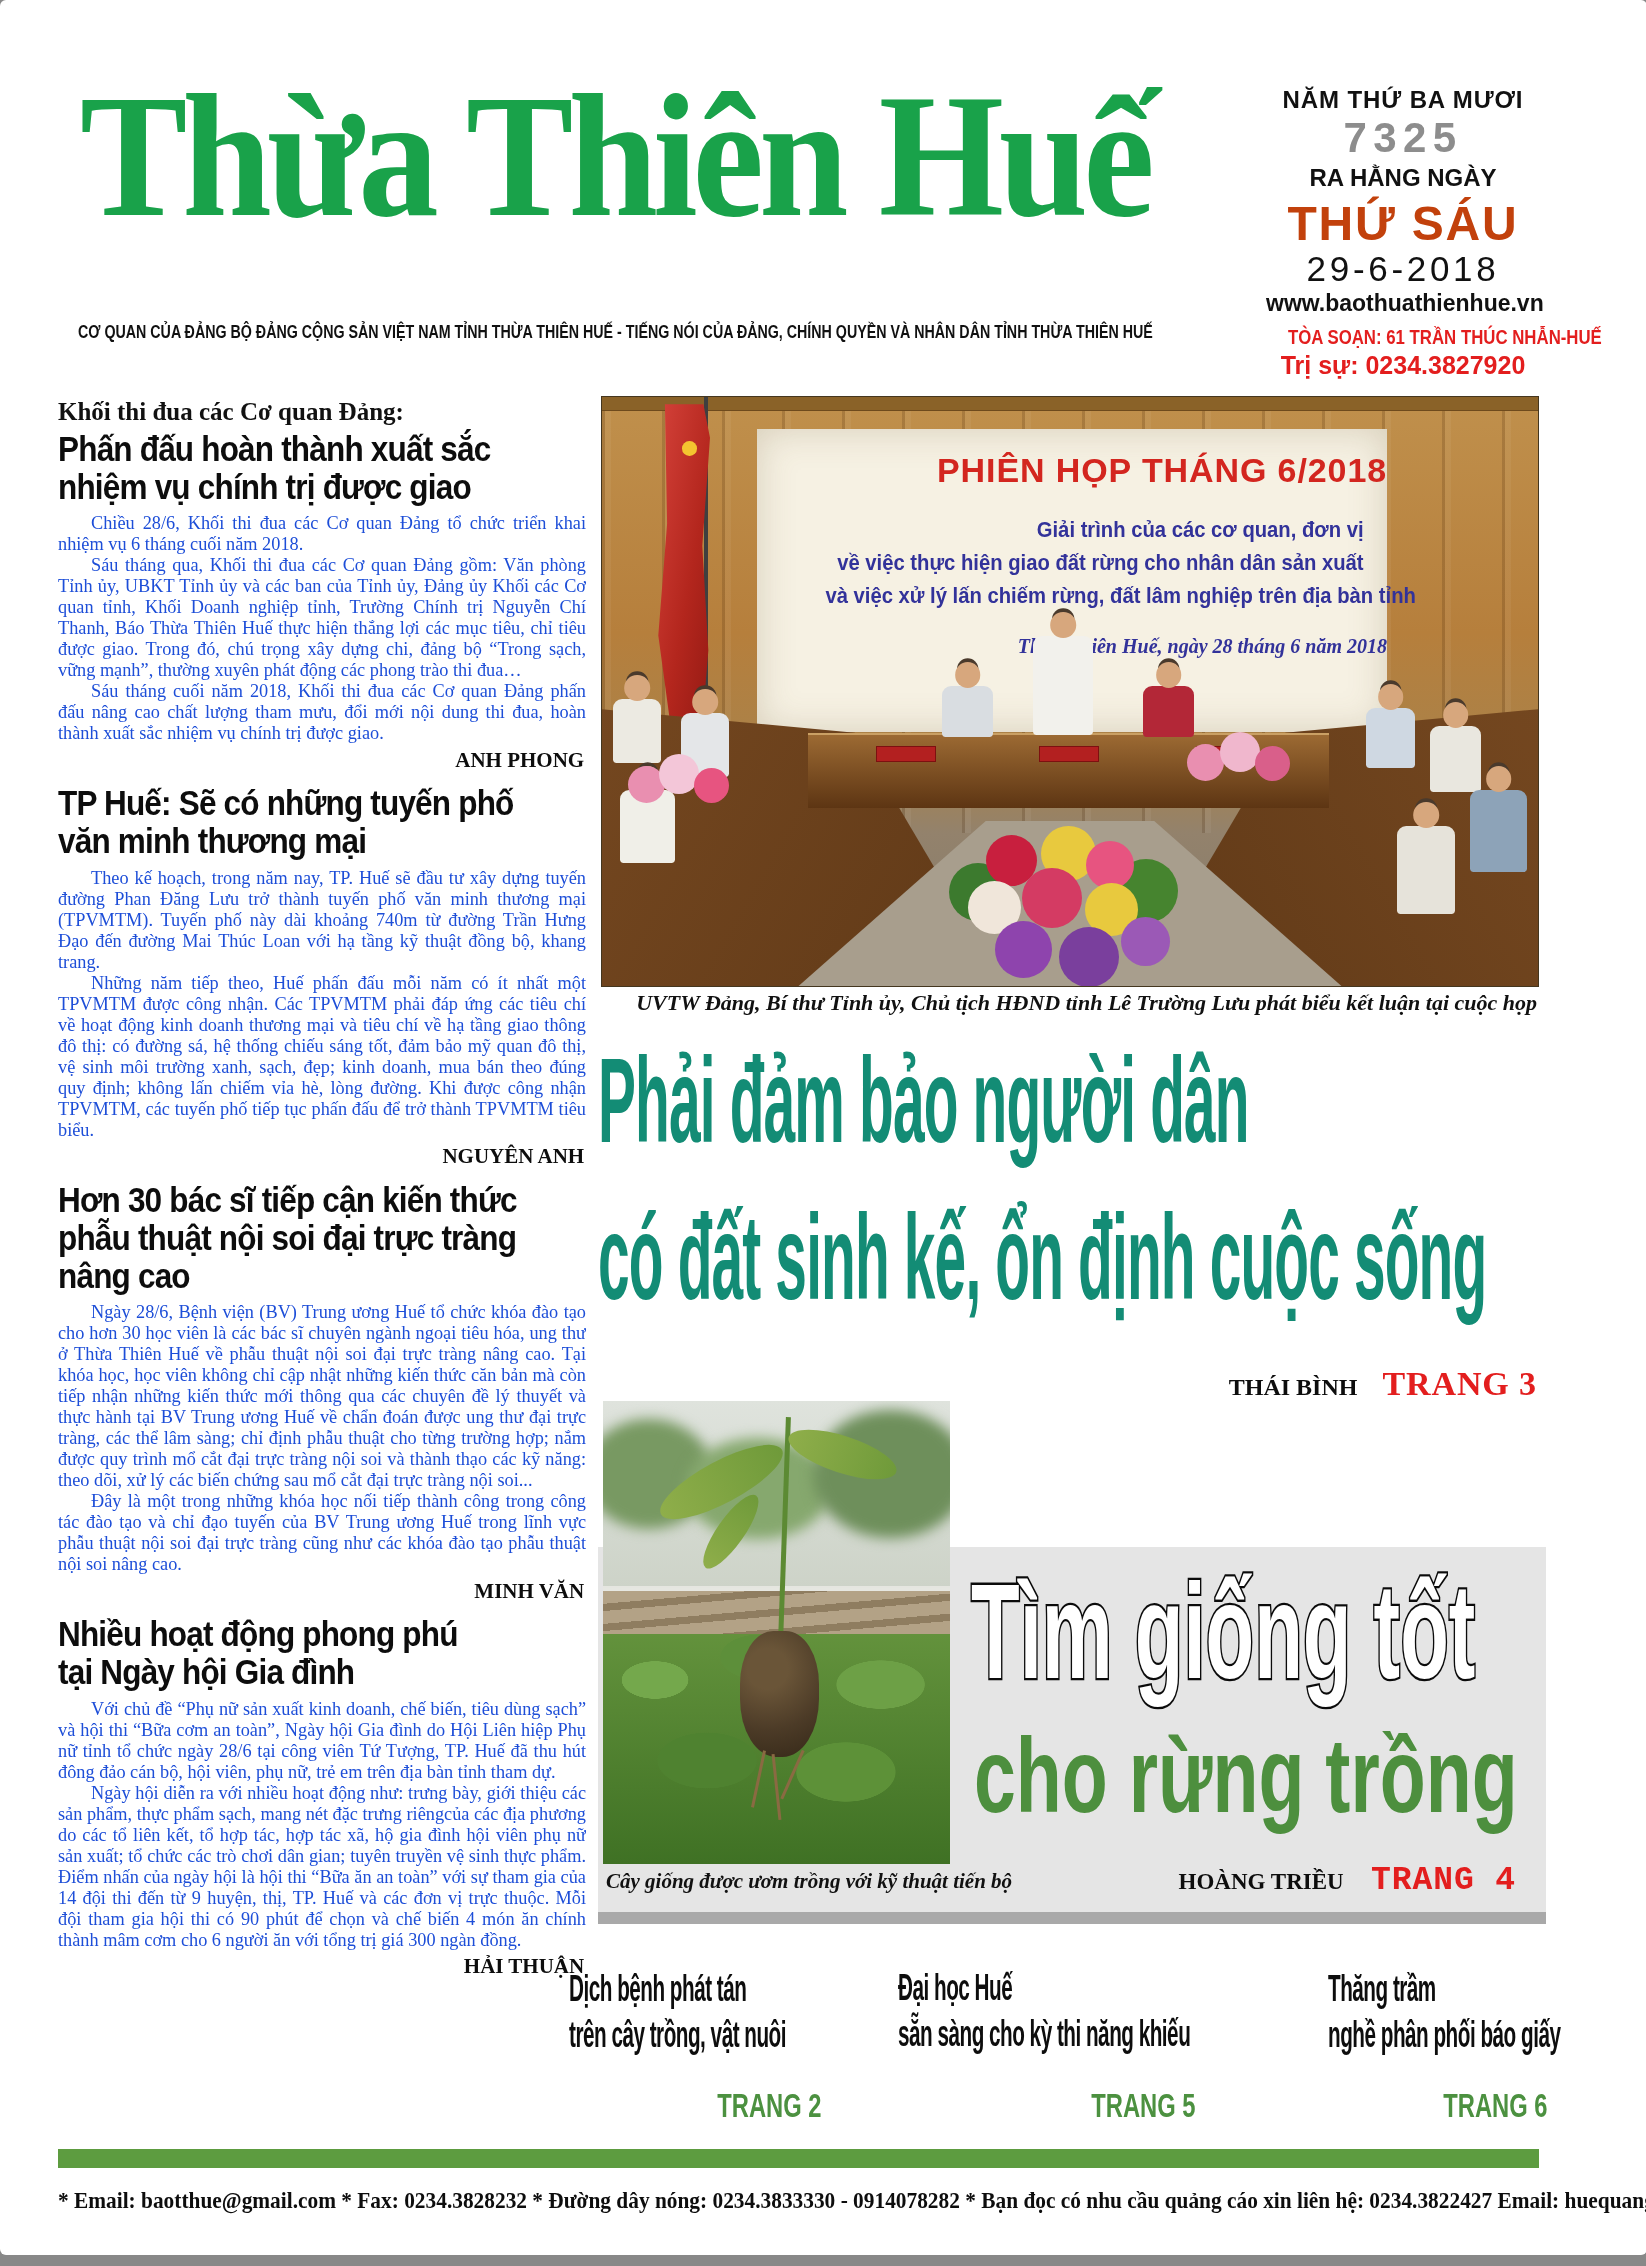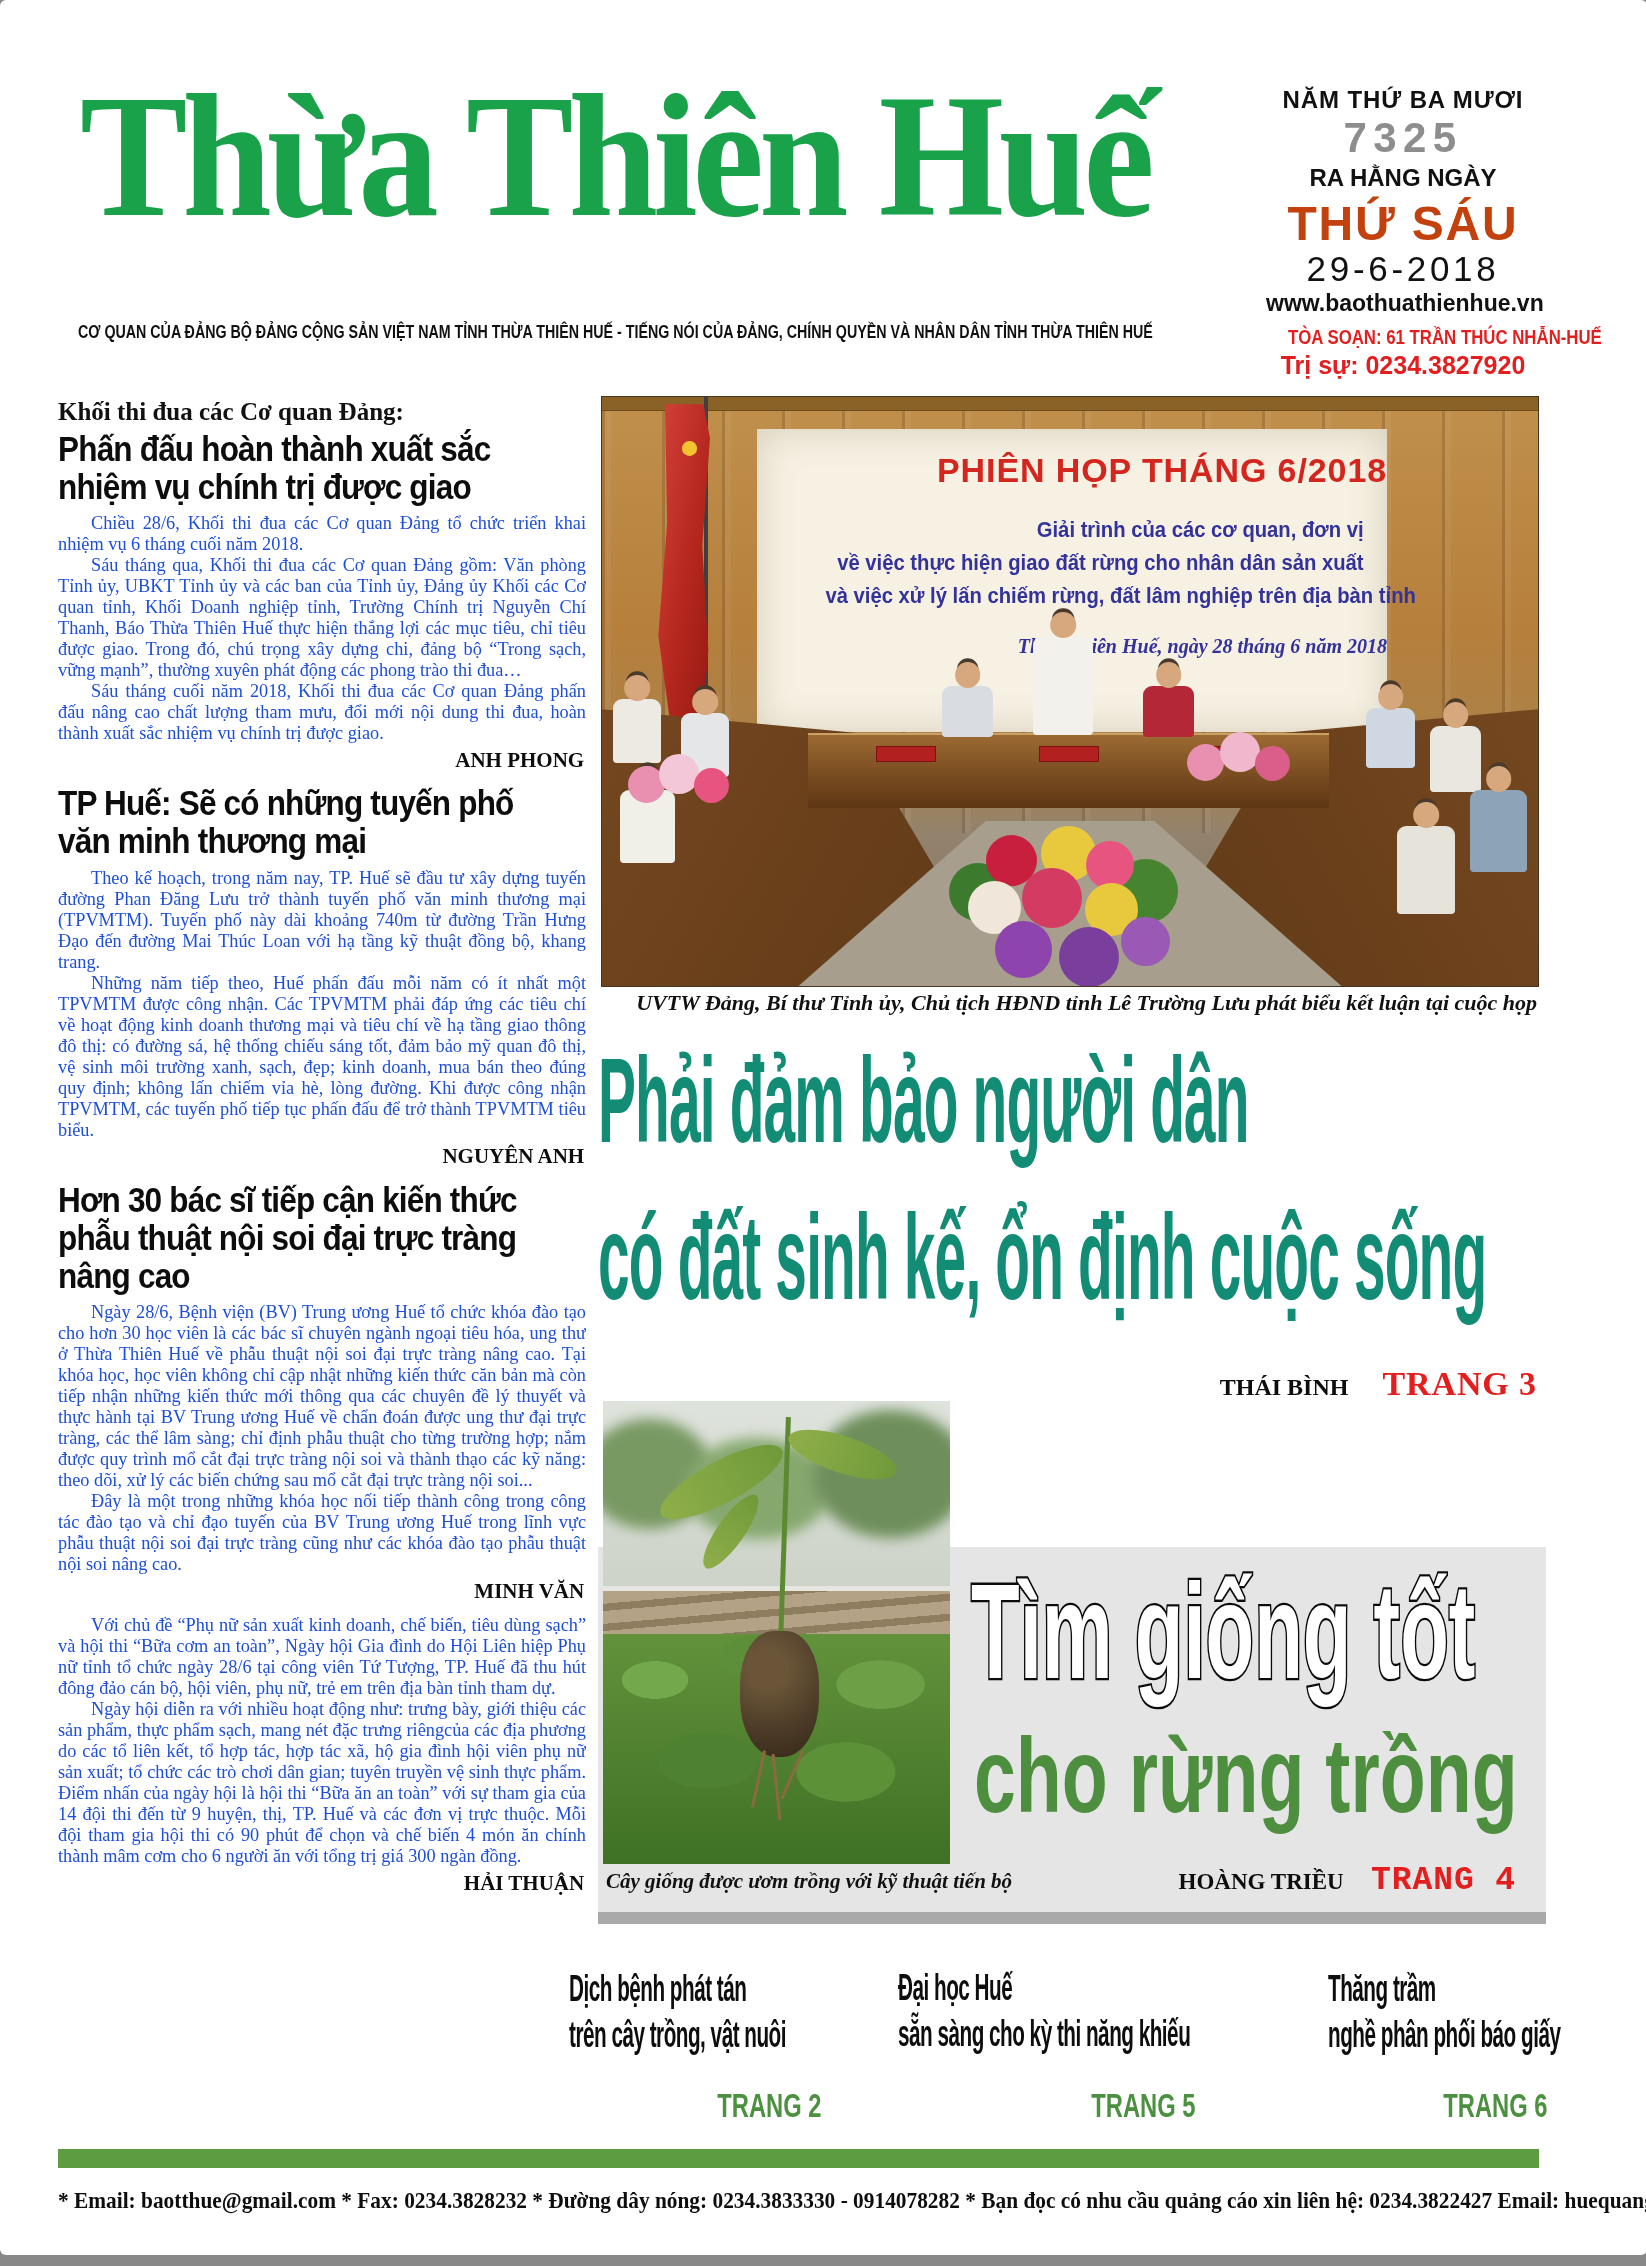--- a/index.html
+++ b/index.html
@@ -69,21 +69,21 @@
   .nameplate{position:absolute;width:58px;height:13.7px;background:#b32020;border:0.9px solid #7d1010;}
   .flower-cluster span{position:absolute;border-radius:50%;}
   .main-caption{left:601px;top:989px;width:936px;text-align:right;
       font:italic bold 22px/27.4px "Liberation Serif",serif;color:#111;}
 
   
   .main-headline{left:598px;top:1022px;width:2193px;transform:scaleX(0.47);transform-origin:left top;}
   .main-headline .mh{display:block;font:bold 121px/157px "Liberation Sans","DejaVu Sans",sans-serif;
       color:#138c75;letter-spacing:-1.8px;white-space:nowrap;}
   .main-byline{left:598px;top:1365px;width:939px;display:flex;justify-content:flex-end;
-      align-items:baseline;gap:34px;}
+      align-items:baseline;gap:25px;}
   .story-author{font:bold 24px/29px "Liberation Serif",serif;color:#0d0d0d;}
   .page-ref-red{font:bold 34px/37px "Liberation Serif",serif;color:#e31e1e;letter-spacing:0.9px;}
 
   
   .gray-box{left:598px;top:1547px;width:948px;height:365px;background:#e5e5e5;}
   .gray-box-shadow{left:598px;top:1912px;width:948px;height:12px;background:#a9a9a9;}
   .seedling-photo{left:603px;top:1401px;width:347px;height:463px;overflow:hidden;background:#d8dcd6;}
   .sp-sky{left:0;top:0;width:100%;height:187px;background:linear-gradient(180deg,#dfe3dd,#cdd3c8);}
   .sp-tree{position:absolute;border-radius:50%;filter:blur(6.4px);}
   .sp-pipe{left:0;top:185px;width:100%;height:4.6px;background:#e8e8e2;opacity:0.9;}
@@ -175,20 +175,24 @@
         <span class="hl">Hơn 30 bác sĩ tiếp cận kiến thức</span>
         <span class="hl">phẫu thuật nội soi đại trực tràng</span>
         <span class="hl">nâng cao</span>
       </div>
       <p class="body-p">Ngày 28/6, Bệnh viện (BV) Trung ương Huế tổ chức khóa đào tạo cho hơn 30 học viên là các bác sĩ chuyên ngành ngoại tiêu hóa, ung thư ở Thừa Thiên Huế về phẫu thuật nội soi đại trực tràng nâng cao. Tại khóa học, học viên không chỉ cập nhật những kiến thức căn bản mà còn tiếp nhận những kiến thức mới thông qua các chuyên đề lý thuyết và thực hành tại BV Trung ương Huế về chẩn đoán được ung thư đại trực tràng, các thể lâm sàng; chỉ định phẫu thuật cho từng trường hợp; nắm được quy trình mổ cắt đại trực tràng nội soi và thành thạo các kỹ năng: theo dõi, xử lý các biến chứng sau mổ cắt đại trực tràng nội soi...</p>
       <p class="body-p">Đây là một trong những khóa học nối tiếp thành công trong công tác đào tạo và chỉ đạo tuyến của BV Trung ương Huế trong lĩnh vực phẫu thuật nội soi đại trực tràng cũng như các khóa đào tạo phẫu thuật nội soi nâng cao.</p>
       <div class="byline">MINH VĂN</div>
     </article>
 
     <article class="article">
+      <div class="headline">
+        <span class="hl">Nhiều hoạt động phong phú</span>
+        <span class="hl">tại Ngày hội Gia đình</span>
+      </div>
       <p class="body-p">Với chủ đề “Phụ nữ sản xuất kinh doanh, chế biến, tiêu dùng sạch” và hội thi “Bữa cơm an toàn”, Ngày hội Gia đình do Hội Liên hiệp Phụ nữ tỉnh tổ chức ngày 28/6 tại công viên Tứ Tượng, TP. Huế đã thu hút đông đảo cán bộ, hội viên, phụ nữ, trẻ em trên địa bàn tỉnh tham dự.</p>
       <p class="body-p">Ngày hội diễn ra với nhiều hoạt động như: trưng bày, giới thiệu các sản phẩm, thực phẩm sạch, mang nét đặc trưng riêngcủa các địa phương do các tổ liên kết, tổ hợp tác, hợp tác xã, hộ gia đình hội viên phụ nữ sản xuất; tổ chức các trò chơi dân gian; tuyên truyền vệ sinh thực phẩm. Điểm nhấn của ngày hội là hội thi “Bữa ăn an toàn” với sự tham gia của 14 đội thi đến từ 9 huyện, thị, TP. Huế và các đơn vị trực thuộc. Mỗi đội tham gia hội thi có 90 phút để chọn và chế biến 4 món ăn chính thành mâm cơm cho 6 người ăn với tổng trị giá 300 ngàn đồng.</p>
       <div class="byline">HẢI THUẬN</div>
     </article>
   </div>
 
   <div class="abs main-photo">
     <div class="abs wood-panels"></div>
     <div class="abs wall-beam"></div>
     <div class="abs flag-pole"></div>

